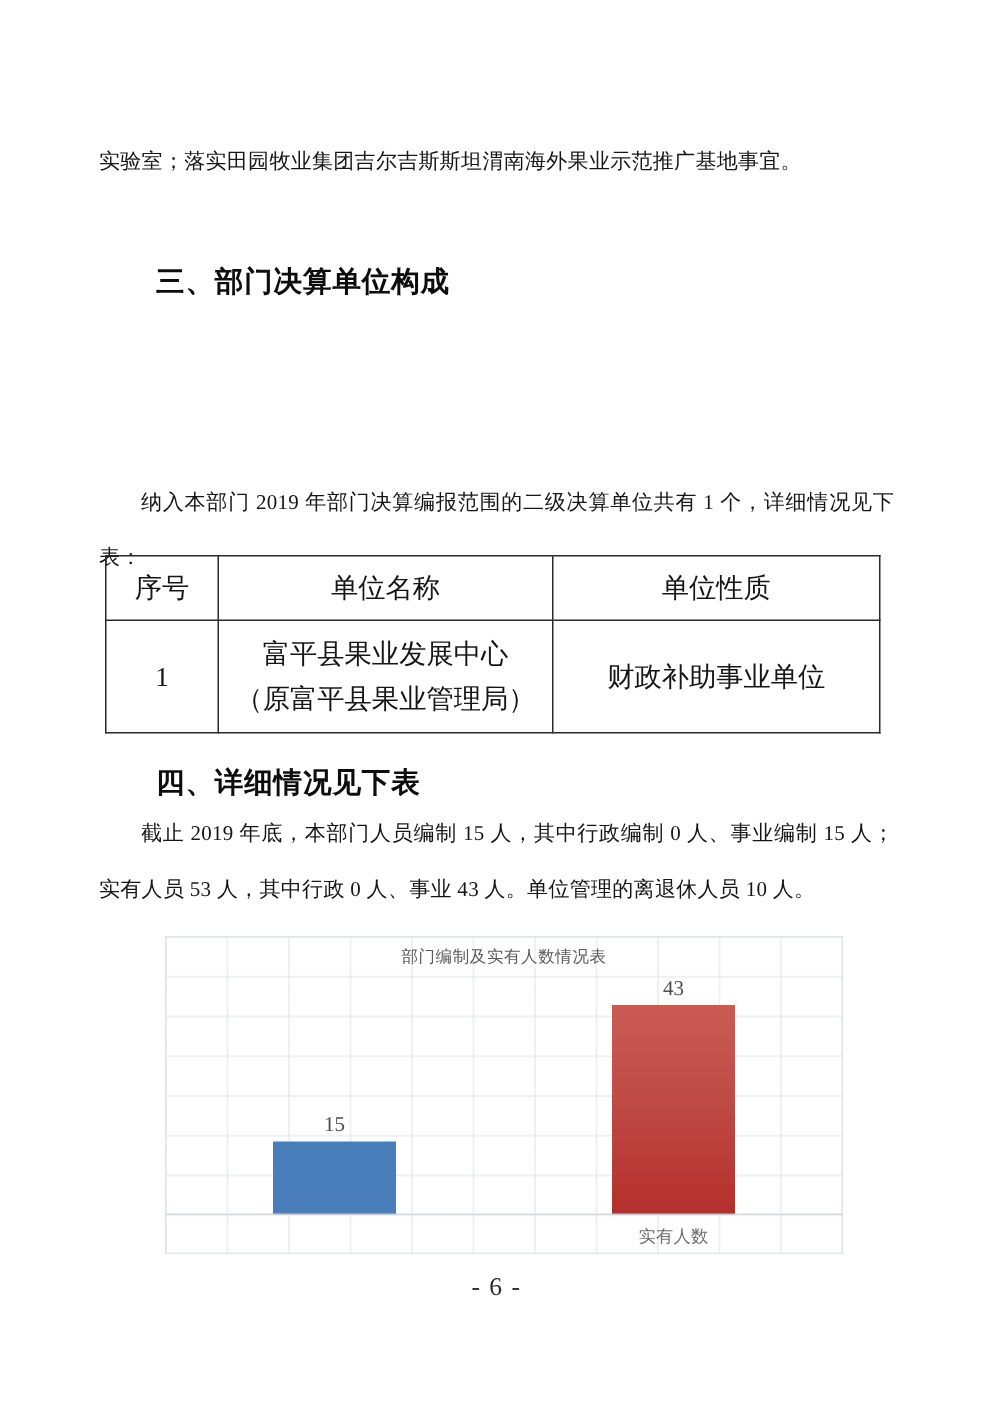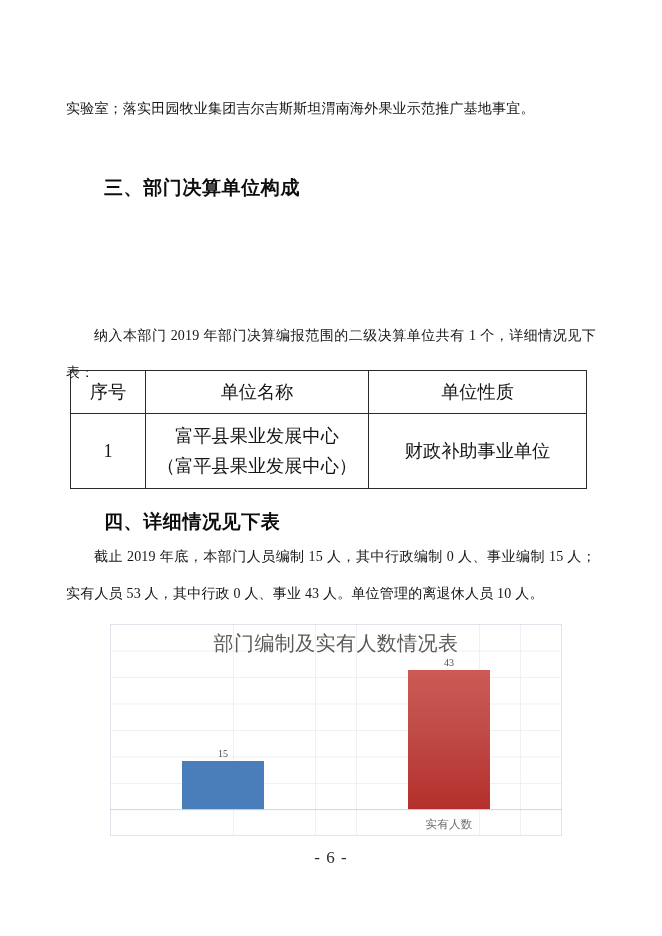--- a/index.html
+++ b/index.html
@@ -36,21 +36,21 @@
     letter-spacing: 0.2px;
     color: #151515;
   }
   .para.indent { text-indent: 2em; }
 
   
   .heading {
     position: absolute;
     left: 66px;
     width: 530px;
-    font-family: Liberation Mono, monospace;
+    font-family: Liberation Sans, sans-serif;
     font-weight: bold;
     font-size: 19px;
     line-height: 30px;
     text-indent: 2em;
     letter-spacing: 0.6px;
     color: #0d0d0d;
   }
 
   
   .unit-table {
@@ -103,21 +103,21 @@
     width: 100%; height: 100%;
     border: 1px solid rgba(222,226,232,0.85);
     box-sizing: border-box;
   }
   .chart-title {
     position: absolute;
     left: 0;
     top: 6px;
     width: 100%;
     text-align: center;
-    font-size: 20px;
+    font-size: 11px;
     letter-spacing: 0.4px;
     color: #5a5a5a;
     font-family: Liberation Sans, sans-serif;
   }
   .plot {
     position: absolute;
     left: 0;
     top: 30px;
     right: 0;
     bottom: 26px;
@@ -140,21 +140,21 @@
   .bar-blue {
     background: #4a7ebb;
   }
   .bar-red {
     background: linear-gradient(to bottom, #cb5a55 0%, #c04c48 42%, #b42f2b 100%);
   }
   .bar-value {
     position: absolute;
     left: 50%;
     transform: translateX(-50%);
-    font-size: 10px;
+    font-size: 14px;
     color: #4d4d4d;
     white-space: nowrap;
     font-family: "Liberation Serif", "DejaVu Serif", serif;
   }
   .cat-label {
     position: absolute;
     bottom: 4px;
     width: 226px;
     text-align: center;
     font-size: 11.5px;
@@ -206,21 +206,21 @@
     <tbody>
       <tr class="row-head">
         <td>序号</td>
         <td>单位名称</td>
         <td>单位性质</td>
       </tr>
       <tr class="row-body">
         <td>1</td>
         <td class="cell-two-line">
           <div>富平县果业发展中心</div>
-          <div>（富平县果业发展中心）</div>
+          <div>（原富平县果业管理局）</div>
         </td>
         <td>财政补助事业单位</td>
       </tr>
     </tbody>
   </table>
 
   <h3 class="heading" style="top:489px;">四、详细情况见下表</h3>
 
   <p class="para indent" style="top:524px;">截止 2019 年底，本部门人员编制 15 人，其中行政编制 0 人、事业编制 15 人；实有人员 53 人，其中行政 0 人、事业 43 人。单位管理的离退休人员 10 人。</p>
 

